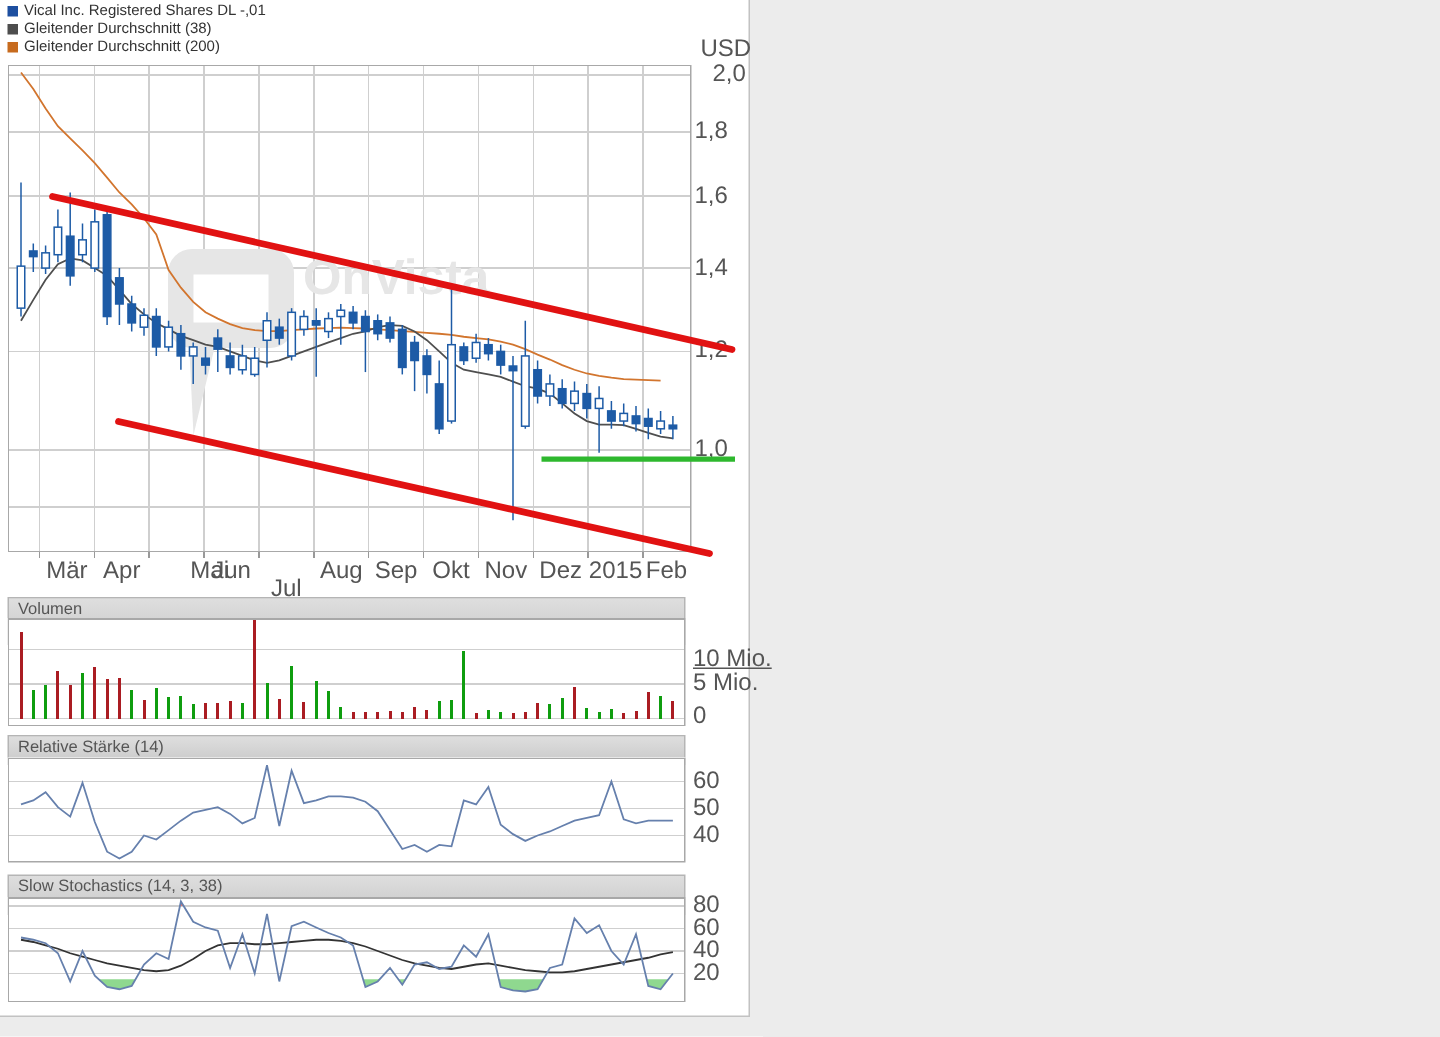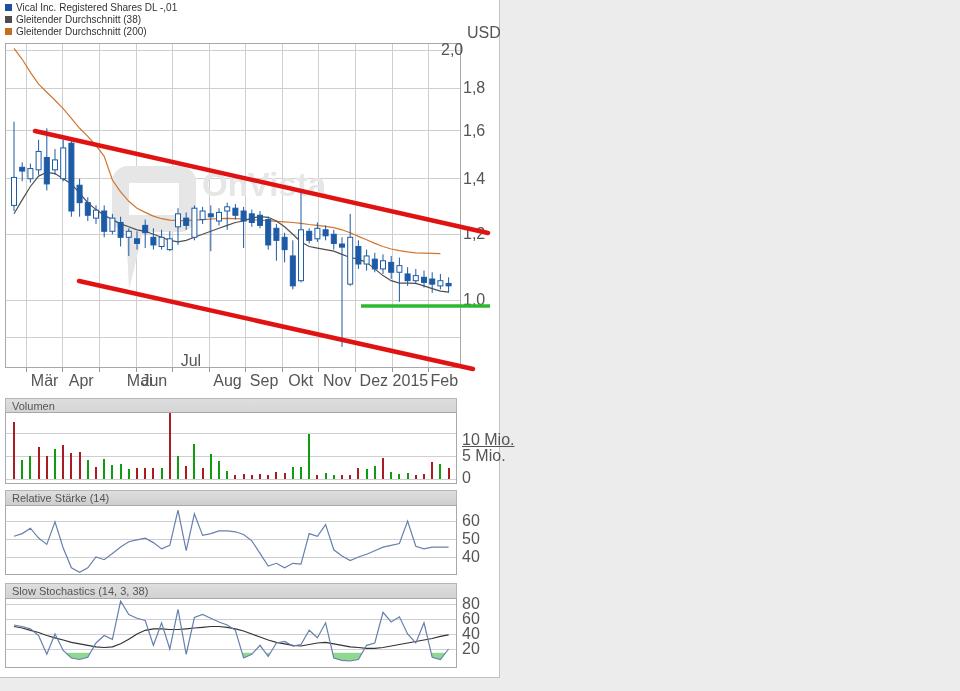--- a/index.html
+++ b/index.html
@@ -178,33 +178,33 @@
       <line x1="427.2" x2="427.2" y1="229.25828294583172" y2="249.86185743760842" stroke="#1d5ba6" stroke-width="1"></line>
       <rect x="424.7" y="235.99613183024067" width="5" height="5.1373470986889345" fill="#1d5ba6" stroke="#1d5ba6" stroke-width="1"></rect>
       <line x1="435.4" x2="435.4" y1="230.930974671152" y2="246.34510349470705" stroke="#1d5ba6" stroke-width="1"></line>
       <rect x="432.9" y="237.7004585040195" width="5" height="5.161869877992785" fill="#ffffff" stroke="#1d5ba6" stroke-width="1"></rect>
       <line x1="443.59999999999997" x2="443.59999999999997" y1="234.2998255469521" y2="249.86185743760842" stroke="#1d5ba6" stroke-width="1"></line>
       <rect x="441.09999999999997" y="240.44425420656088" width="5" height="2.418074175451409" fill="#1d5ba6" stroke="#1d5ba6" stroke-width="1"></rect>
       <rect x="0.5" y="0.5" width="455" height="324" fill="none" stroke="#a8a8a8" shape-rendering="crispEdges"></rect>
     </svg>
 
   <div id="price-labels">
-      <div class="axis-label" style="left: 441px; top: 50.1451px; transform: translateY(-50%);">2,0</div>
+      <div class="axis-label" style="left: 475px; top: 50.1451px; transform: translateY(-50%);">2,0</div>
       <div class="axis-label" style="left: 463px; top: 88.1238px; transform: translateY(-50%);">1,8</div>
       <div class="axis-label" style="left: 463px; top: 130.58px; transform: translateY(-50%); text-align: center;">1,6</div>
       <div class="axis-label" style="left: 463px; top: 178.714px; transform: translateY(-50%);">1,4</div>
       <div class="axis-label" style="left: 463px; top: 234.28px; transform: translateY(-50%);">1,2</div>
       <div class="axis-label" style="left: 463px; top: 300px; transform: translateY(-50%);">1,0</div>
     </div>
   <div id="month-labels">
       <div class="axis-label" style="left: 44.59px; top: 372px; transform: translateX(-50%);">Mär</div>
       <div class="axis-label" style="left: 81.17px; top: 372px; transform: translateX(-50%);">Apr</div>
       <div class="axis-label" style="left: 117.75px; top: 372px; transform: translateX(-50%); padding-left: 44px;">Mai</div>
       <div class="axis-label" style="left: 154.33px; top: 372px; transform: translateX(-50%);">Jun</div>
-      <div class="axis-label" style="left: 190.91px; top: 352px; transform: translateX(-50%);">Jul</div>
+      <div class="axis-label" style="left: 190.91px; top: 384px; transform: translateX(-50%);">Jul</div>
       <div class="axis-label" style="left: 227.49px; top: 372px; transform: translateX(-50%);">Aug</div>
       <div class="axis-label" style="left: 264.07px; top: 372px; transform: translateX(-50%);">Sep</div>
       <div class="axis-label" style="left: 300.65px; top: 372px; transform: translateX(-50%);">Okt</div>
       <div class="axis-label" style="left: 337.23px; top: 372px; transform: translateX(-50%);">Nov</div>
       <div class="axis-label" style="left: 373.81px; top: 372px; transform: translateX(-50%);">Dez</div>
       <div class="axis-label" style="left: 410.39px; top: 372px; transform: translateX(-50%);">2015</div>
       <div class="axis-label" style="left: 444.34px; top: 372px; transform: translateX(-50%);">Feb</div>
     </div>
 
   <div class="panel-header" style="top:398px;">Volumen</div>

